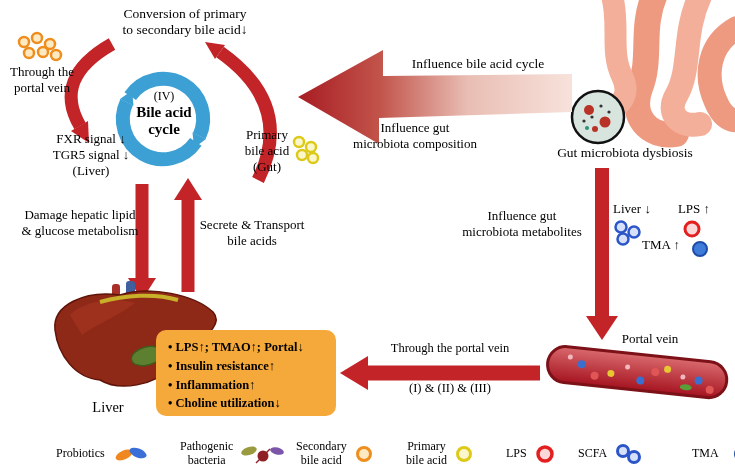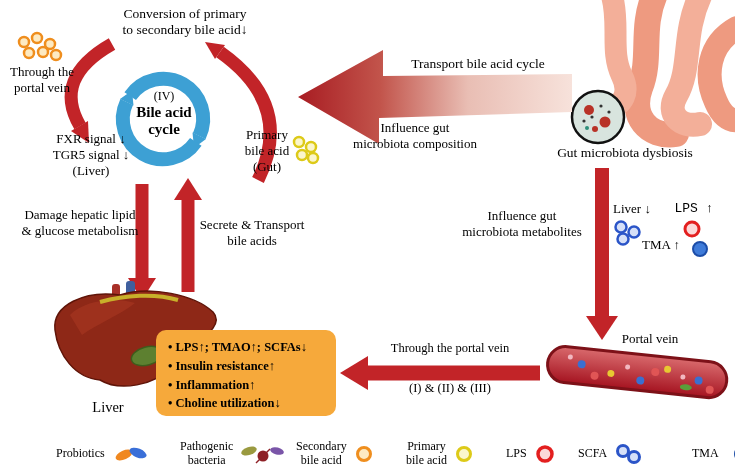--- a/index.html
+++ b/index.html
@@ -151,38 +151,38 @@
 TGR5 signal ↓
 (Liver)</div>
   <div class="lbl" style="left:236px; top:127px; width:62px;">Primary
 bile acid
 (Gut)</div>
   <div class="lbl" style="left:0px; top:207px; width:160px;">Damage hepatic lipid
 &amp; glucose metabolism</div>
   <div class="lbl" style="left:193px; top:217px; width:118px;">Secrete &amp; Transport
 bile acids</div>
 
-  <div class="lbl big" style="left:388px; top:56px; width:180px;">Transport bile acid cycle</div>
+  <div class="lbl big" style="left:388px; top:56px; width:180px;">Influence bile acid cycle</div>
   <div class="lbl" style="left:345px; top:120px; width:140px;">Influence gut
 microbiota composition</div>
   <div class="lbl big" style="left:540px; top:145px; width:170px;">Gut microbiota dysbiosis</div>
   <div class="lbl" style="left:452px; top:208px; width:140px;">Influence gut
 microbiota metabolites</div>
 
   <div class="lbl" style="left:602px; top:201px; width:60px;">Liver ↓</div>
-  <div class="lbl" style="left:668px; top:201px; width:52px;font-family:Liberation Mono, monospace;">LPS ↑</div>
+  <div class="lbl" style="left:668px; top:201px; width:52px;">LPS ↑</div>
   <div class="lbl" style="left:634px; top:237px; width:54px;">TMA ↑</div>
 
   <div class="lbl" style="left:600px; top:331px; width:100px;">Portal vein</div>
   <div class="lbl" style="left:380px; top:341px; width:140px; font-size:12.5px;">Through the portal vein</div>
   <div class="lbl" style="left:395px; top:381px; width:110px; font-size:12.5px;">(I) &amp; (II) &amp; (III)</div>
   <div class="lbl" style="left:78px; top:399px; width:60px; font-size:14.5px;">Liver</div>
 
   <div class="effects-box">
-    <div class="item">• LPS↑; TMAO↑; SCFAs↓</div>
+    <div class="item">• LPS↑; TMAO↑; Portal↓</div>
     <div class="item">• Insulin resistance↑</div>
     <div class="item">• Inflammation↑</div>
     <div class="item">• Choline utilization↓</div>
   </div>
 
   <div class="legend-item" style="left:56px;">
     <span class="leg-label">Probiotics</span>
     <svg width="38" height="26">
       <ellipse cx="12" cy="14" rx="9" ry="4.5" fill="#f08820" transform="rotate(-25 12 14)"></ellipse>
       <ellipse cx="26" cy="12" rx="9" ry="4.5" fill="#3a6fd8" transform="rotate(22 26 12)"></ellipse>

